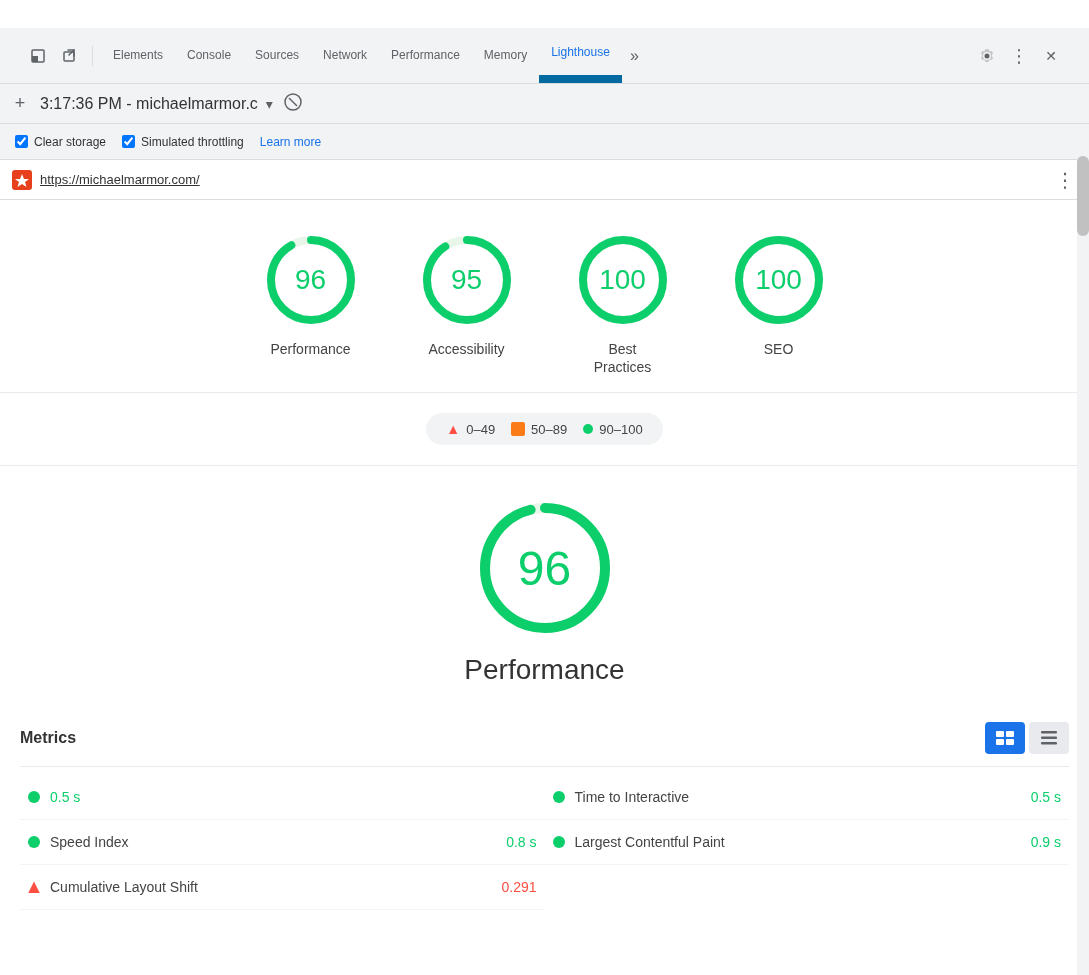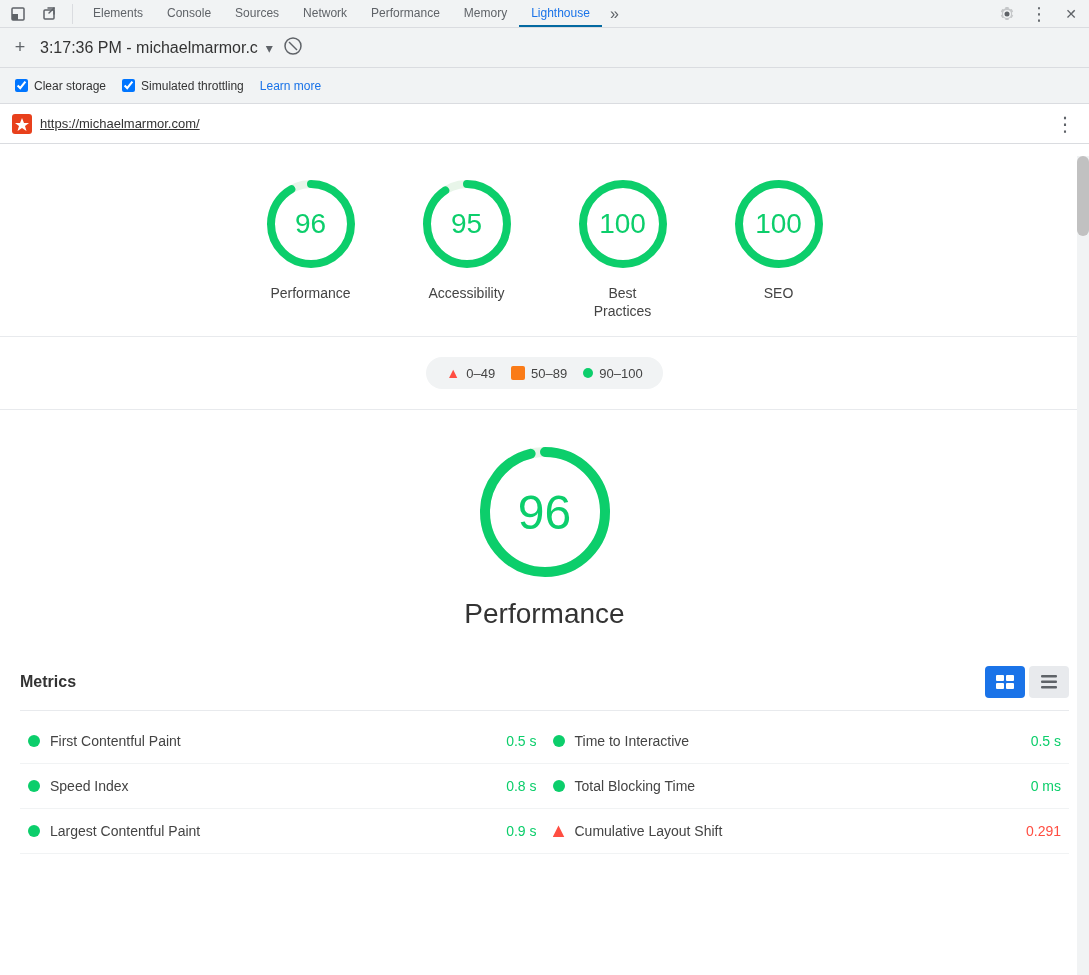--- a/index.html
+++ b/index.html
@@ -4,23 +4,24 @@
   <style>
     * { box-sizing: border-box; margin: 0; padding: 0; }
     body { font-family: Arial, sans-serif; background: #fff; color: #333; font-size: 13px; width: 1089px; height: 975px; overflow: hidden; }
 
     
     .devtools-bar {
       display: flex;
       align-items: center;
       background: #f1f3f4;
       border-bottom: 1px solid #dadce0;
-      height: 28px;
-      padding: 0 4px;
+      height: 56px;
+      padding: 0 24px;
       gap: 4px;
+      margin-top: 28px;
     }
     .devtools-icon-btn {
       width: 28px; height: 28px;
       border: none; background: none; cursor: pointer;
       border-radius: 4px;
       display: flex; align-items: center; justify-content: center;
       color: #5f6368;
       font-size: 16px;
     }
     .devtools-divider { width: 1px; height: 20px; background: #dadce0; margin: 0 4px; }
@@ -37,21 +38,21 @@
       display: flex;
       align-items: center;
       font-size: 12px;
       color: #5f6368;
       cursor: pointer;
       border-bottom: 2px solid transparent;
       white-space: nowrap;
     }
     .tab-item.active {
       color: #1a73e8;
-      border-bottom: 2px solid #0369a1;
+      border-bottom: 8px solid #0369a1;
     }
     .tab-more {
       padding: 0 8px;
       height: 100%;
       display: flex; align-items: center;
       color: #5f6368;
       cursor: pointer;
       font-size: 16px;
     }
     .devtools-right-icons {
@@ -489,41 +490,35 @@
             <rect x="0" y="11" width="16" height="2.5" rx="1"></rect>
           </svg>
         </button>
       </div>
     </div>
 
     <div class="metrics-grid">
 
       <div class="metric-row">
         <span class="metric-dot green"></span>
-        <span class="metric-name">First Contentful Paint</span>
         <span class="metric-value green">0.5 s</span>
       </div>
 
       <div class="metric-row">
         <span class="metric-dot green"></span>
         <span class="metric-name">Time to Interactive</span>
         <span class="metric-value green">0.5 s</span>
       </div>
 
       <div class="metric-row">
         <span class="metric-dot green"></span>
         <span class="metric-name">Speed Index</span>
         <span class="metric-value green">0.8 s</span>
       </div>
 
-      <div class="metric-row">
-        <span class="metric-dot green"></span>
-        <span class="metric-name">Total Blocking Time</span>
-        <span class="metric-value green">0 ms</span>
-      </div>
 
       <div class="metric-row">
         <span class="metric-dot green"></span>
         <span class="metric-name">Largest Contentful Paint</span>
         <span class="metric-value green">0.9 s</span>
       </div>
 
       <div class="metric-row">
         <span class="metric-dot red" style="background:#ff4e42; border-radius:0; clip-path: polygon(50% 0%, 0% 100%, 100% 100%);"></span>
         <span class="metric-name">Cumulative Layout Shift</span>

